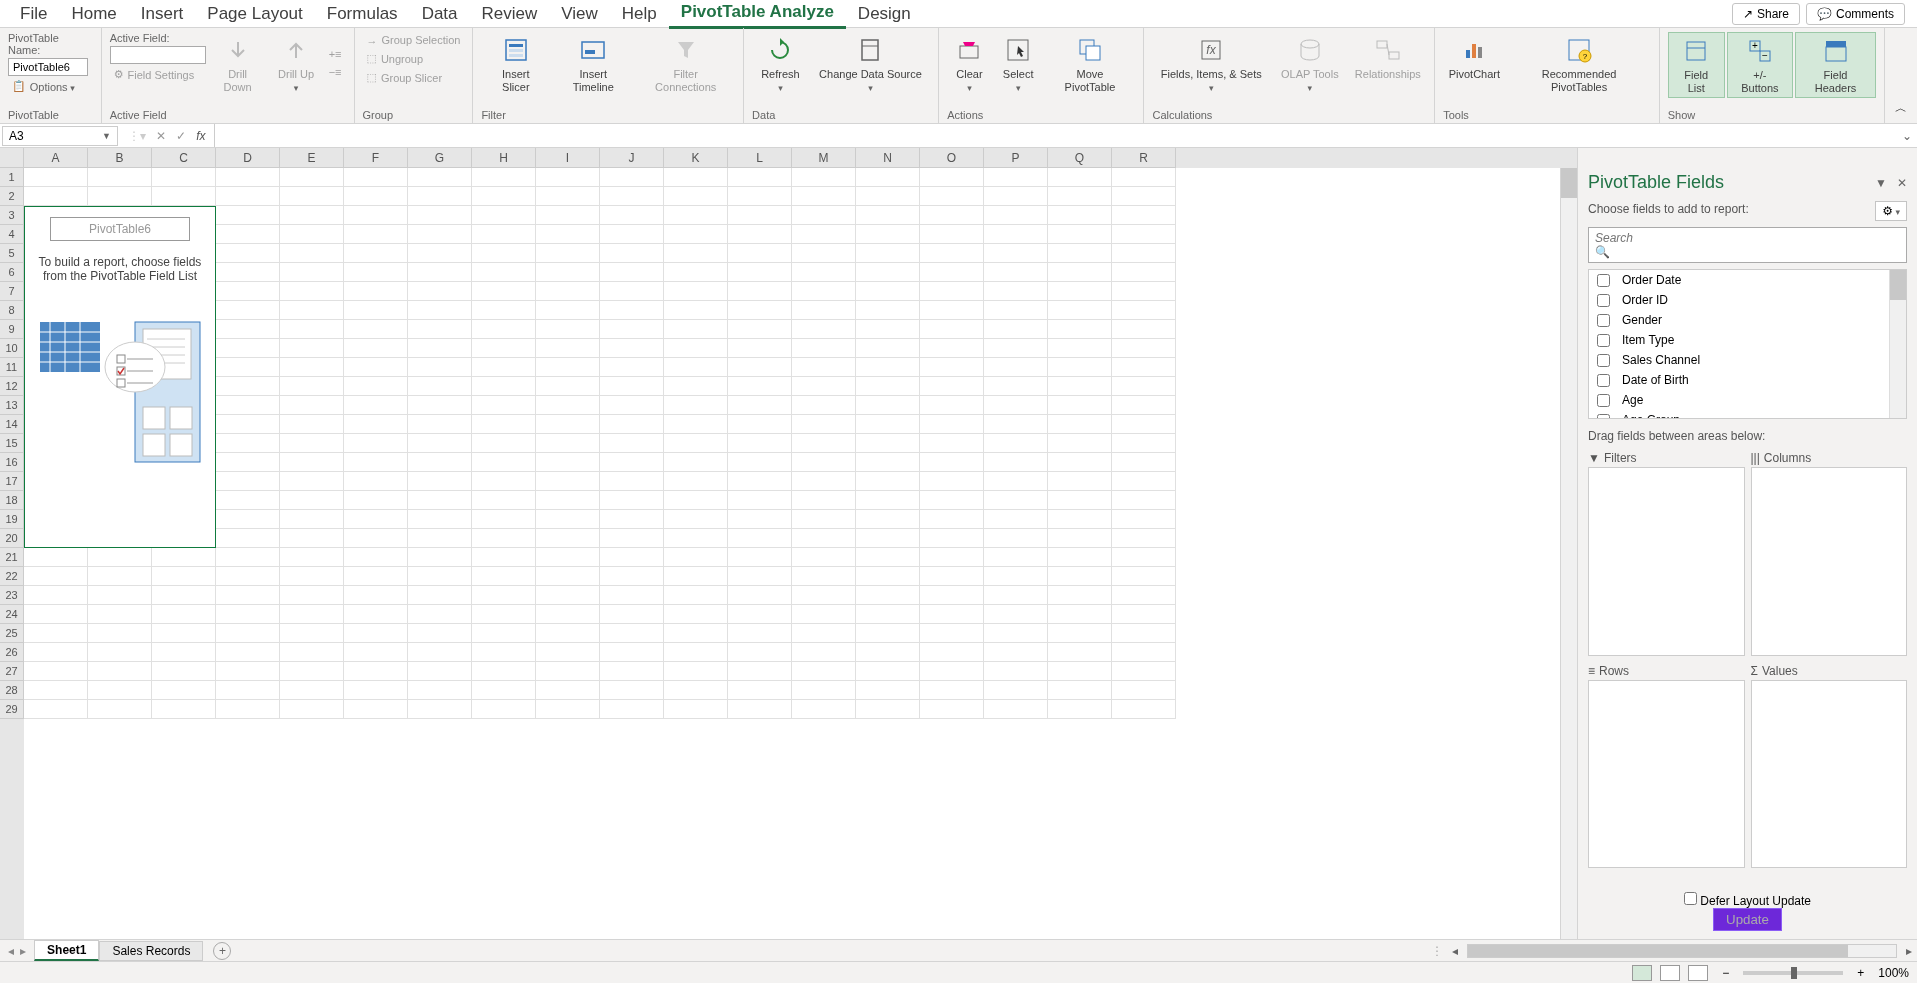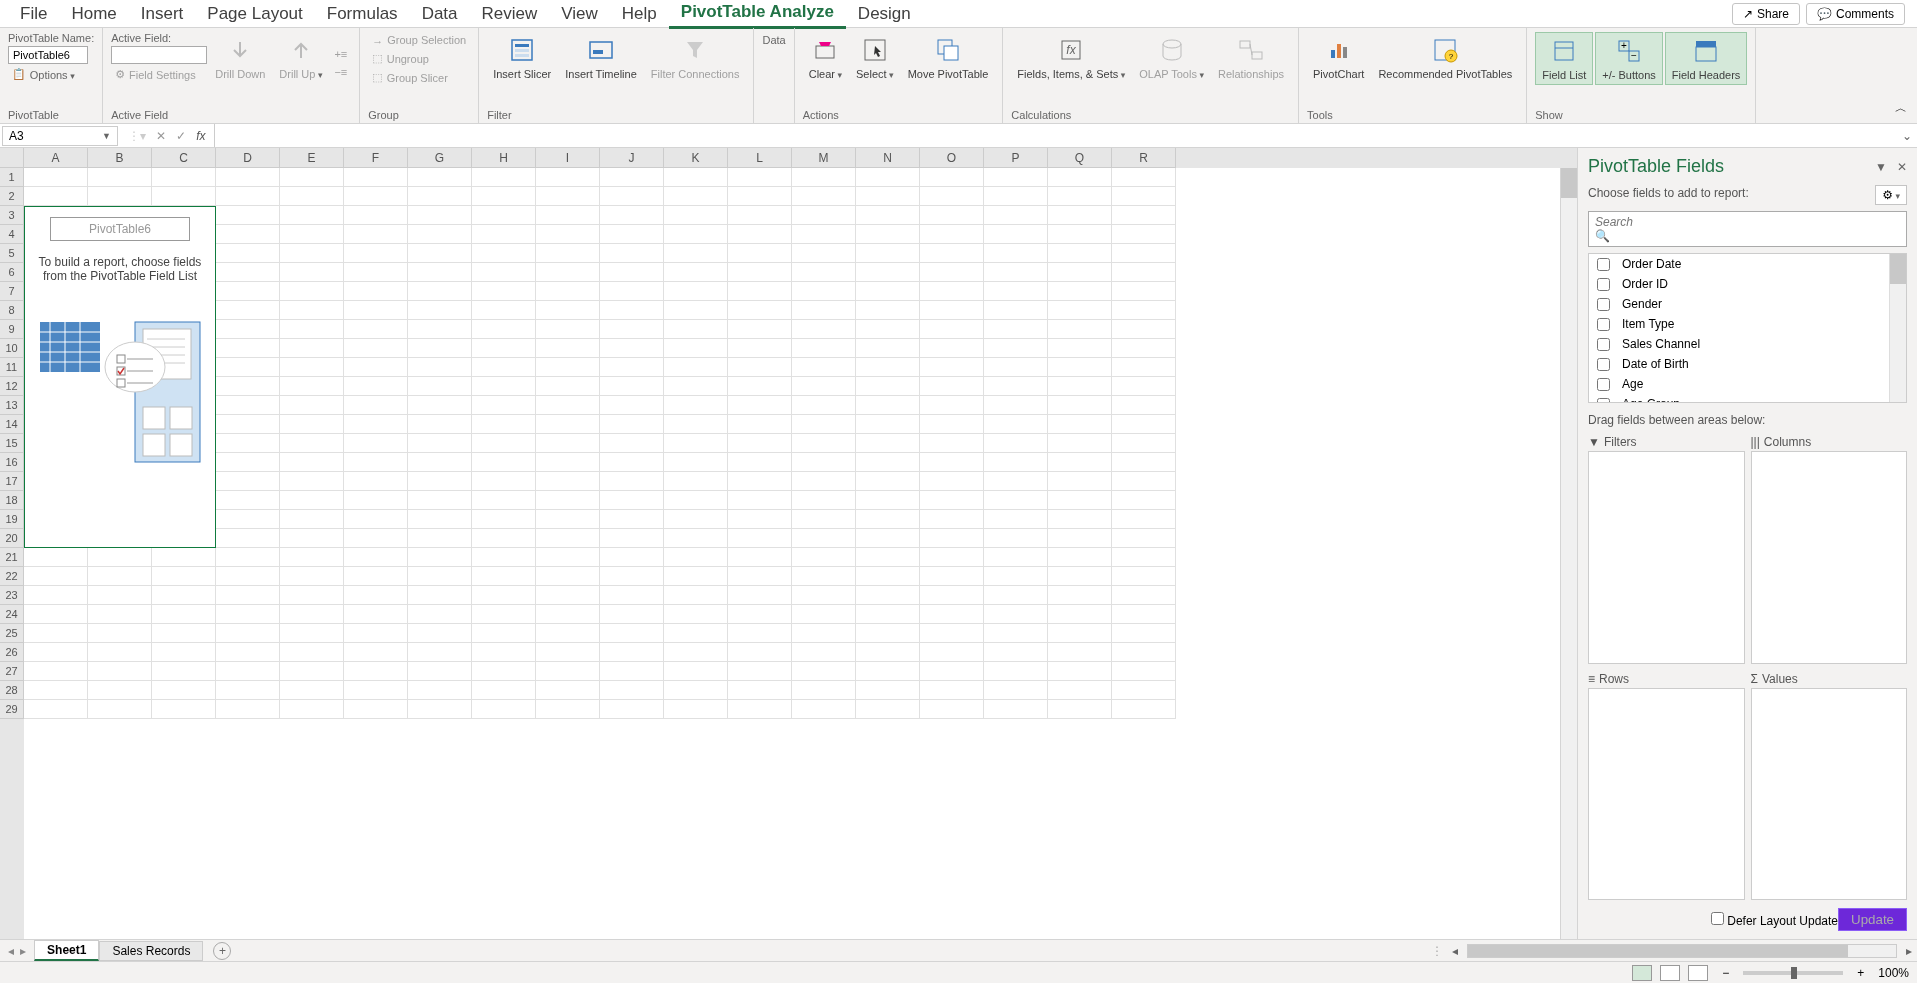--- a/index.html
+++ b/index.html
@@ -51,39 +51,39 @@
     .cell { width: 64px; border-right: 1px solid #e0e0e0; border-bottom: 1px solid #e0e0e0; }
     .pivot-placeholder { position: absolute; left: 0; top: 38px; width: 192px; height: 342px; border: 1px solid #0f7b3e; background: #ffffff; z-index: 2; }
     .pivot-title { text-align: center; margin: 10px auto; border: 1px solid #999; color: #999; width: 140px; padding: 4px; font-size: 12px; }
     .pivot-msg { text-align: center; font-size: 12px; color: #444; padding: 4px 10px; }
     .pivot-graphic { margin-top: 30px; display: flex; justify-content: center; }
     .vscroll { width: 17px; background: #f0f0f0; border-left: 1px solid #d4d4d4; position: relative; }
     .vscroll-thumb { position: absolute; top: 0; width: 100%; height: 30px; background: #c8c8c8; }
     
     
     .pane { width: 340px; border-left: 1px solid #d4d4d4; background: #f3f2f1; display: flex; flex-direction: column; padding: 8px 10px; }
-    .pane-title-row { display: flex; justify-content: space-between; align-items: center; margin-bottom: 8px; }
+    .pane-title-row { display: flex; justify-content: space-between; align-items: center; margin-bottom: 8px; margin-top: 16px; }
     .pane-title { font-size: 18px; color: #217346; font-weight: 400; }
     .pane-tools { display: flex; gap: 10px; color: #666; }
     .pane-sub { font-size: 12px; color: #555; margin-bottom: 4px; }
     .pane-sub-row { display: flex; justify-content: space-between; align-items: center; margin-bottom: 6px; }
     .gear-btn { border: 1px solid #c4c4c4; padding: 2px 6px; background: #fff; cursor: pointer; }
     .search-box { display: flex; border: 1px solid #aaa; background: #fff; padding: 3px 6px; margin-bottom: 6px; flex-direction: column; }
     .search-box input { flex: 1; border: none; outline: none; font-size: 12px; font-style: italic; color: #888; }
     .field-list { border: 1px solid #ccc; background: #fff; flex: 0 0 150px; overflow-y: auto; position: relative; }
     .field-list-scroll { position: absolute; right: 0; top: 0; width: 17px; height: 100%; background: #f0f0f0; border-left: 1px solid #ddd; }
     .field-list-scroll-thumb { position: absolute; top: 0; width: 100%; height: 30px; background: #c8c8c8; }
     .field-item { padding: 3px 8px; font-size: 12px; display: flex; align-items: center; gap: 12px; }
     .field-item input[type=checkbox] { width: 13px; height: 13px; }
     .drag-label { font-size: 12px; color: #555; margin: 10px 0 6px 0; }
     .areas { display: grid; grid-template-columns: 1fr 1fr; grid-template-rows: 1fr 1fr; gap: 6px; flex: 1; }
     .area-box { display: flex; flex-direction: column; }
     .area-header { font-size: 12px; color: #555; padding: 2px 0; display: flex; align-items: center; gap: 4px; }
     .area-drop { flex: 1; background: #fff; border: 1px solid #ccc; min-height: 80px; }
-    .defer-row { display: flex; justify-content: flex-end; align-items: center; padding-top: 8px; }
+    .defer-row { display: flex; justify-content: flex-start; align-items: center; padding-top: 24px; flex-direction: column; }
     .update-btn { border: 1px solid #8b5cf6; padding: 3px 12px; background: #6d28d9; color: #aaa; }
     
     
     .sheet-tabs-row { height: 22px; display: flex; align-items: center; border-top: 1px solid #d4d4d4; background: #f3f2f1; font-size: 12px; }
     .sheet-nav { display: flex; gap: 6px; padding: 0 8px; color: #888; }
     .sheet-tab { padding: 2px 12px; border: 1px solid #ccc; background: #fff; cursor: pointer; }
     .sheet-tab.active { border-bottom: 2px solid #217346; font-weight: 600; background: #fff; }
     .sheet-tab.inactive { background: #e8e8e8; }
     .add-sheet-btn { width: 18px; height: 18px; border: 1px solid #aaa; border-radius: 50%; margin-left: 10px; text-align: center; line-height: 16px; color: #666; cursor: pointer; }
     .hscroll-track { flex: 0 0 430px; height: 14px; border: 1px solid #ccc; margin: 0 4px; position: relative; background: #f0f0f0; }
@@ -226,20 +226,40 @@
               <path d="M6 6 L22 6 L16 14 L16 22 L12 20 L12 14 Z" fill="#ccc"></path>
             </svg>
           </div>
         <span>Filter Connections</span>
       </div>
     </div>
     <div class="ribbon-group-label">Filter</div>
   </div>
 
   <div class="ribbon-group">
+    <div class="ribbon-group-body">
+      <div class="ribbon-btn">
+        <div class="ribbon-icon">
+            <svg width="28" height="28">
+              <path d="M14 6 A8 8 0 1 1 6 14" fill="none" stroke="#2a8a3e" stroke-width="2"></path>
+              <path d="M14 2 L14 10 L18 6 Z" fill="#2a8a3e"></path>
+            </svg>
+          </div>
+        <span class="dropdown-caret">Refresh</span>
+      </div>
+      <div class="ribbon-btn">
+        <div class="ribbon-icon">
+            <svg width="28" height="28">
+              <rect x="6" y="4" width="16" height="20" fill="none" stroke="#666" stroke-width="1.5"></rect>
+              <line x1="6" y1="10" x2="22" y2="10" stroke="#666"></line>
+            </svg>
+          </div>
+        <span class="dropdown-caret">Change Data Source</span>
+      </div>
+    </div>
     <div class="ribbon-group-label">Data</div>
   </div>
 
   <div class="ribbon-group">
     <div class="ribbon-group-body">
       <div class="ribbon-btn">
         <div class="ribbon-icon">
             <svg width="28" height="28">
               <rect x="5" y="10" width="18" height="12" fill="none" stroke="#666"></rect>
               <path d="M8 6 L20 6 L18 10 L10 10 Z" fill="#e08"></path>

